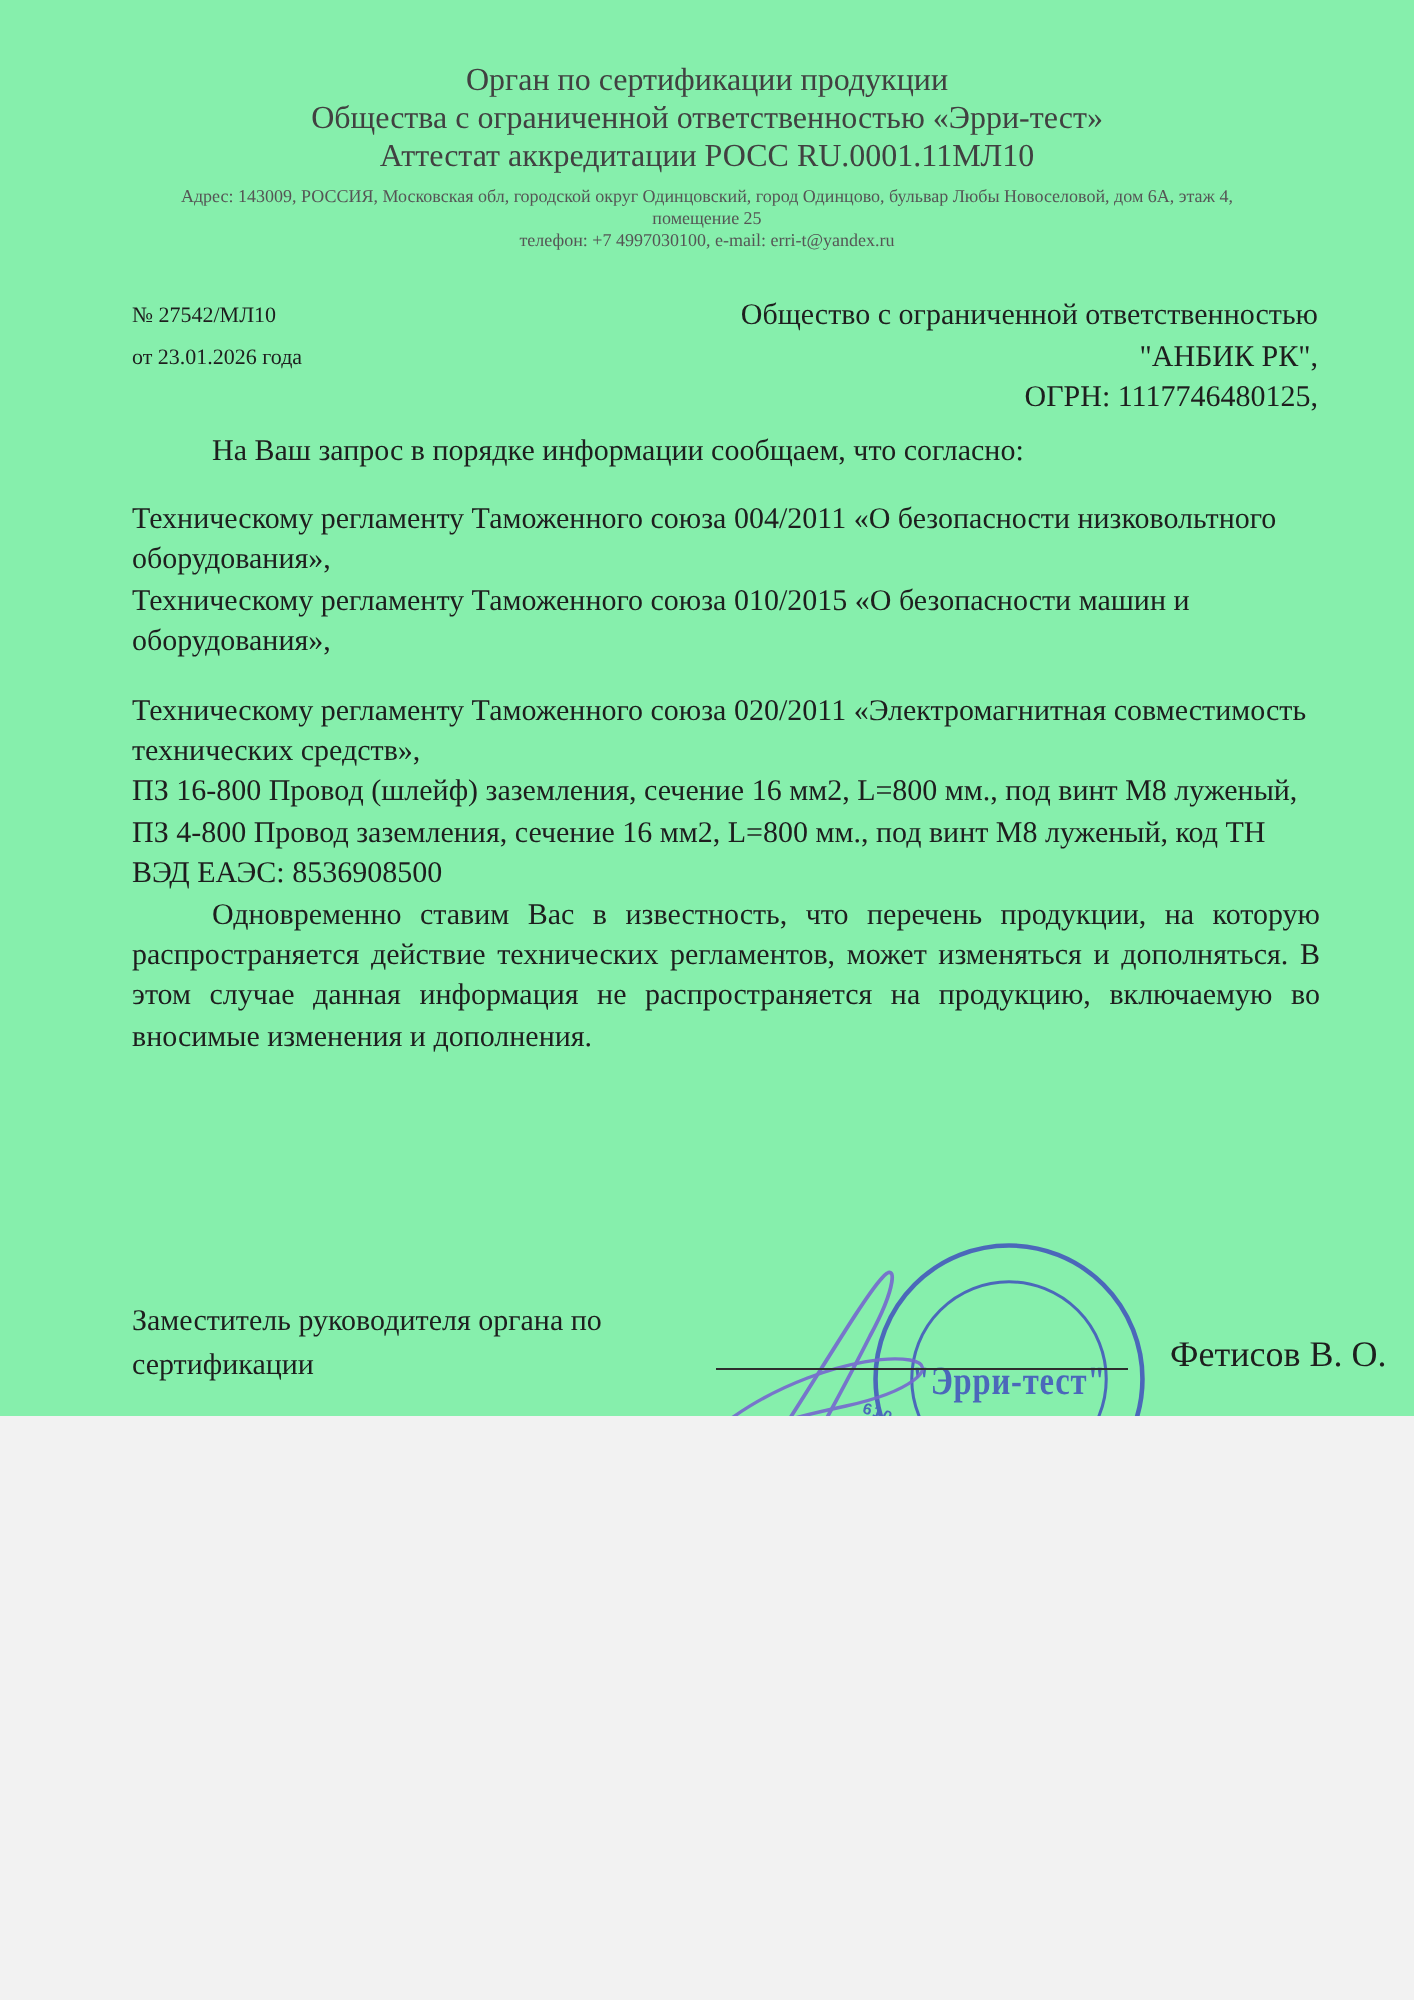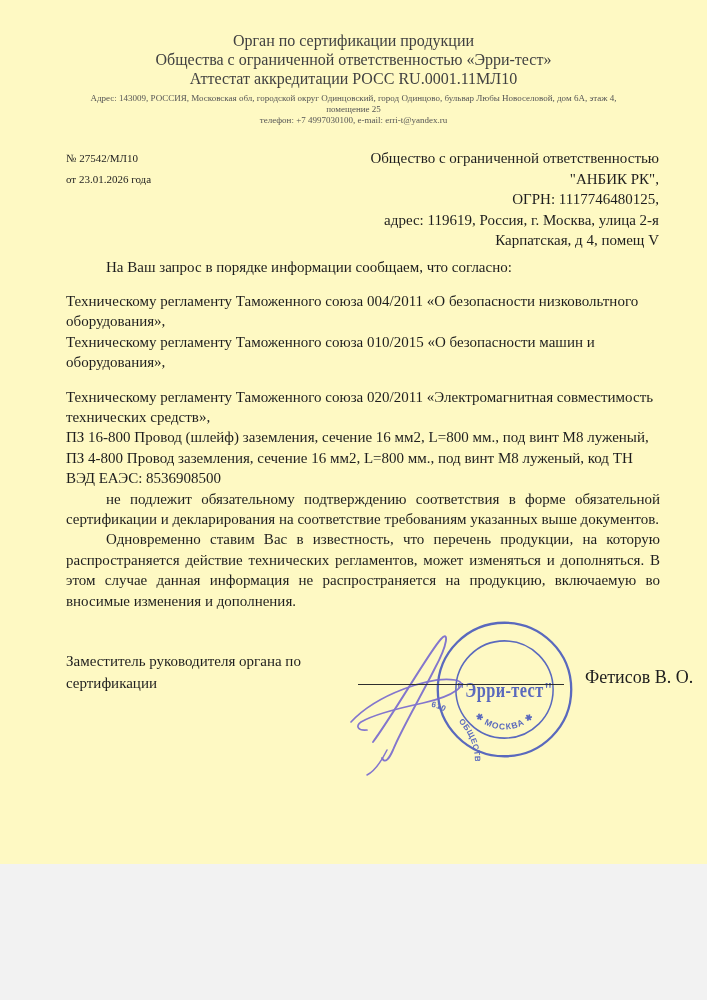--- a/index.html
+++ b/index.html
@@ -3,22 +3,22 @@
 <meta charset="utf-8">
 <style>
   html,body { margin:0; padding:0; }
   body {
     width:707px; height:1000px;
     background:#f2f2f2;
     font-family:"Liberation Serif", serif;
   }
   .page {
     position:relative;
-    width:707px; height:864px;
-    background:#fef9c3;
+    width:707px; height:708px;
+    background:#86efac;
     overflow:hidden;
     color:#1e1e1e;
   }
   .letterhead { text-align:center; padding-top:31px; color:#414141; }
   .h-line { font-size:16px; line-height:19px; }
   .h-small {
     font-size:9px; line-height:11px; color:#555555;
     max-width:555px; margin:0 auto;
   }
   .h-small.addr { margin-top:5px; }
@@ -55,33 +55,31 @@
   </div>
 
   <div class="ref-row">
     <div class="ref-left">
       <div>№ 27542/МЛ10</div>
       <div>от 23.01.2026 года</div>
     </div>
     <div class="ref-right">
       <div>Общество с ограниченной ответственностью "АНБИК РК",</div>
       <div>ОГРН: 1117746480125,</div>
-      <div>адрес: 119619, Россия, г. Москва, улица 2-я Карпатская, д 4, помещ V</div>
     </div>
   </div>
 
   <div class="body-text">
     <p class="indent">На Ваш запрос в порядке информации сообщаем, что согласно:</p>
     <div class="gap"></div>
     <p>Техническому регламенту Таможенного союза 004/2011 «О безопасности низковольтного оборудования»,</p>
     <p>Техническому регламенту Таможенного союза 010/2015 «О безопасности машин и оборудования»,</p>
     <div class="gap"></div>
     <p>Техническому регламенту Таможенного союза 020/2011 «Электромагнитная совместимость технических средств»,</p>
     <p>ПЗ 16-800 Провод (шлейф) заземления, сечение 16 мм2, L=800 мм., под винт М8 луженый,  ПЗ 4-800 Провод заземления, сечение 16 мм2, L=800 мм., под винт М8 луженый, код ТН ВЭД ЕАЭС: 8536908500</p>
-    <p class="indent just">не подлежит обязательному подтверждению соответствия в форме обязательной сертификации и декларирования на соответствие требованиям указанных выше документов.</p>
     <p class="indent just">Одновременно ставим Вас в известность, что перечень продукции, на которую распространяется действие технических регламентов, может изменяться и дополняться. В этом случае данная информация не распространяется на продукцию, включаемую во вносимые изменения и дополнения.</p>
   </div>
 
   <div class="sig-layer">
     <div class="sig-title">Заместитель руководителя органа по сертификации</div>
 
     <svg class="stamp-svg" width="147" height="143" viewBox="0 0 150 150">
       <circle cx="75" cy="75" r="70" fill="none" stroke-width="2.4" stroke="#4456bd"></circle>
       <circle cx="75" cy="75" r="51" fill="none" stroke-width="1.6" stroke="#4456bd"></circle>
       <defs>

